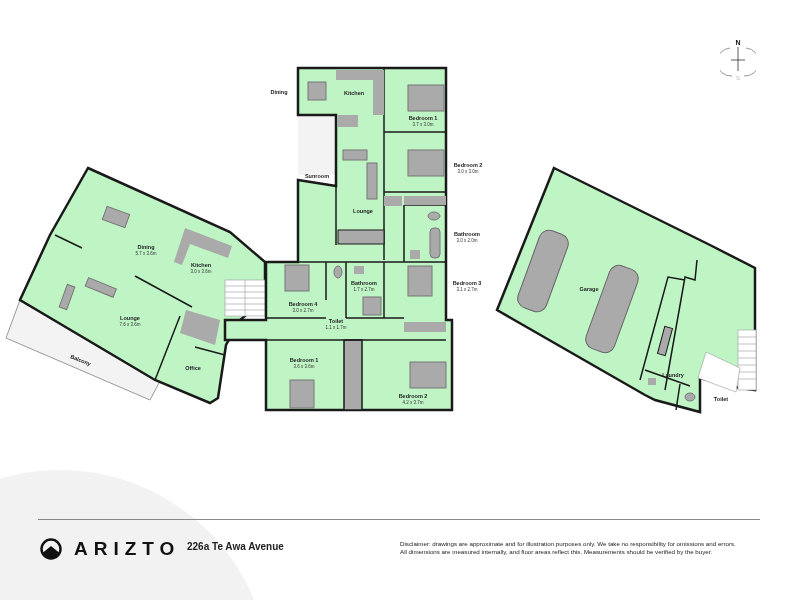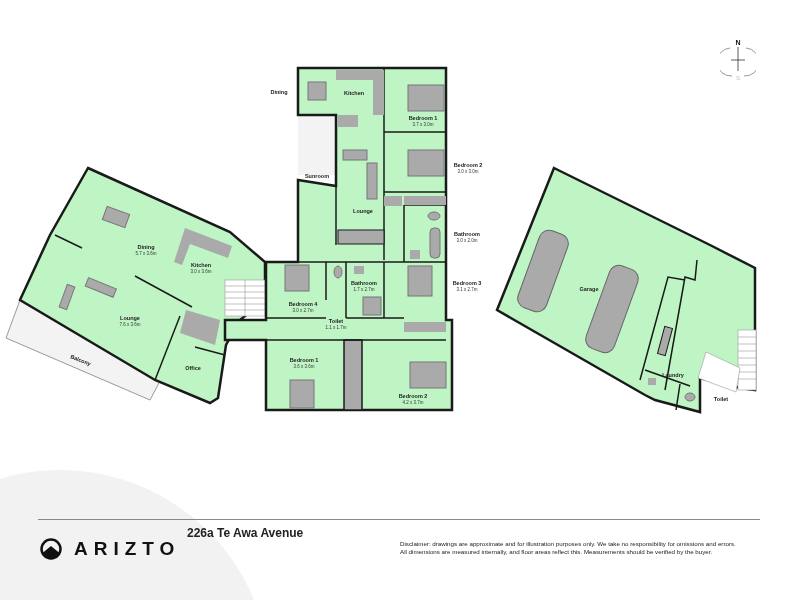--- a/index.html
+++ b/index.html
@@ -5,21 +5,21 @@
   html,body{margin:0;padding:0;}
   body{width:800px;height:600px;position:relative;overflow:hidden;background:#ffffff;font-family:"Liberation Sans",sans-serif;}
   .bg-circle{position:absolute;left:-150px;top:470px;width:420px;height:420px;border-radius:50%;background:#f2f2f2;}
   svg.plan{position:absolute;left:0;top:0;}
   .lbl{font-family:"Liberation Sans",sans-serif;font-size:5.5px;font-weight:bold;fill:#222;text-anchor:middle;}
   .dim{font-family:"Liberation Sans",sans-serif;font-size:4.5px;fill:#333;text-anchor:middle;}
   .footer-line{position:absolute;left:38px;top:519px;width:722px;height:1px;background:#888;}
   .brand{position:absolute;left:40px;top:538px;display:flex;align-items:flex-start;}
   .brand-logo{width:22px;height:22px;}
   .brand-name{margin-left:12px;font-size:19px;font-weight:bold;letter-spacing:6px;color:#111;}
-  .address{position:absolute;left:187px;top:526px;font-size:12px;color:#222;font-weight:bold;}
+  .address{position:absolute;left:187px;top:541px;font-size:10px;color:#222;font-weight:bold;}
   .disclaimer{position:absolute;left:400px;top:540px;width:380px;font-size:6.2px;line-height:8px;color:#222;}
   .compass{position:absolute;left:720px;top:38px;width:36px;height:44px;}
 </style>
 </head>
 <body>
 
 <div class="bg-circle"></div>
 
 <svg class="plan" width="800" height="520" viewBox="0 0 800 520">
 

